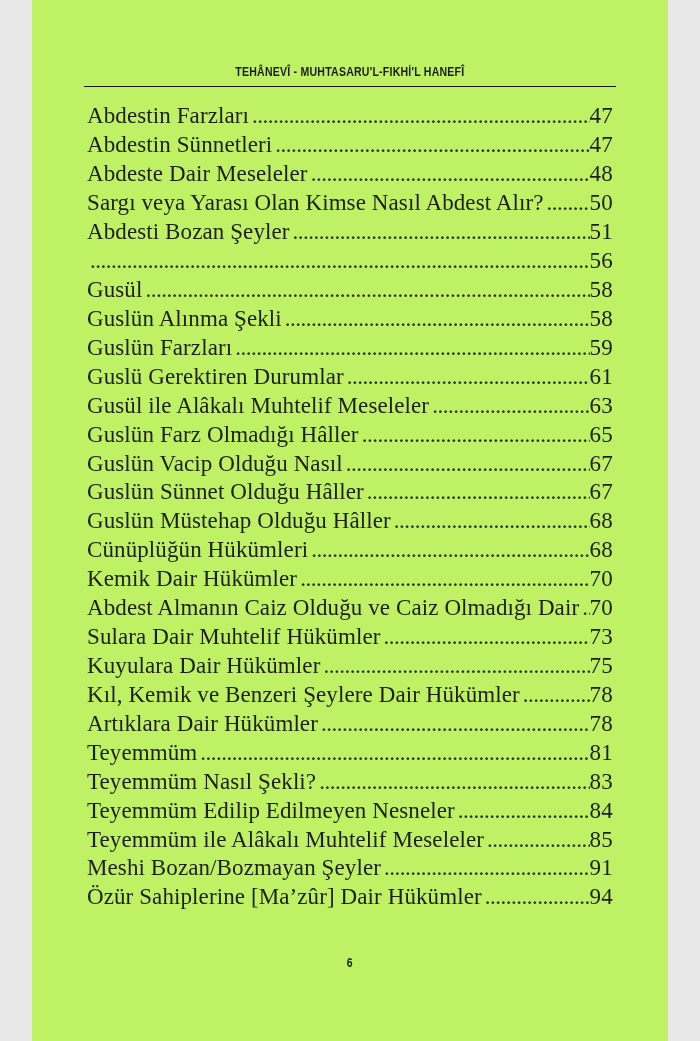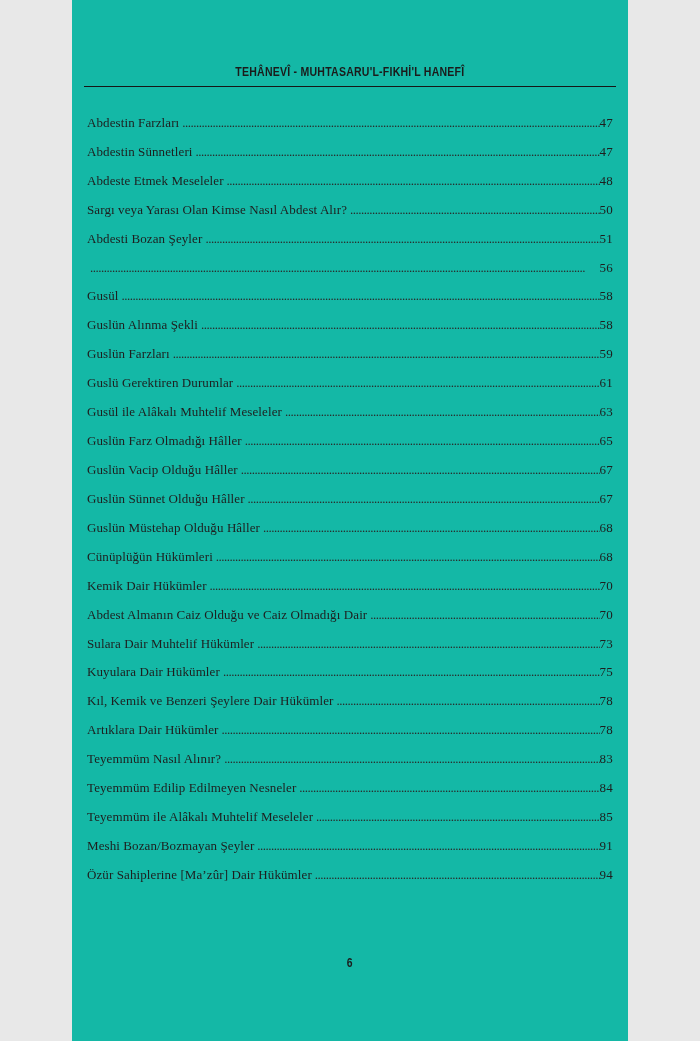--- a/index.html
+++ b/index.html
@@ -1,22 +1,22 @@
 <!DOCTYPE html>
 <html><head>
 <meta charset="utf-8">
 <style>
   * { margin: 0; padding: 0; box-sizing: border-box; }
   html, body { background: #e8e8e8; }
   .page {
     position: relative;
-    width: 556px;
+    width: 636px;
     height: 1041px;
     margin: 0 auto;
-    background: #14b8a6;
+    background: #bef264;
     color: #1e1e1e;
     overflow: hidden;
     font-family: "Liberation Serif", serif;
   }
   .header {
     margin-top: 62px;
     text-align: center;
     height: 18px;
   }
   .header-title {
@@ -34,23 +34,23 @@
     width: 532px;
     margin: 6px auto 0 auto;
     border-top: 1.6px solid #161616;
   }
   .toc {
     margin: 15px auto 0 auto;
     width: 526px;
   }
   .toc-row {
     display: flex;
-    align-items: flex-end;
+    align-items: center;
     height: 28.93px;
-    font-size: 13px;
+    font-size: 23px;
     color: #1e1e1e;
   }
   .toc-title {
     white-space: nowrap;
     flex: 0 0 auto;
     letter-spacing: 0.1px;
   }
   .toc-dots {
     flex: 1 1 auto;
     min-width: 0;
@@ -103,21 +103,21 @@
     <span class="toc-page">47</span>
   </div>
 
   <div class="toc-row">
     <span class="toc-title">Abdestin Sünnetleri</span>
     <span class="toc-dots"></span>
     <span class="toc-page">47</span>
   </div>
 
   <div class="toc-row">
-    <span class="toc-title">Abdeste Etmek Meseleler</span>
+    <span class="toc-title">Abdeste Dair Meseleler</span>
     <span class="toc-dots"></span>
     <span class="toc-page">48</span>
   </div>
 
   <div class="toc-row">
     <span class="toc-title">Sargı veya Yarası Olan Kimse Nasıl Abdest Alır?</span>
     <span class="toc-dots"></span>
     <span class="toc-page">50</span>
   </div>
 
@@ -162,21 +162,21 @@
     <span class="toc-page">63</span>
   </div>
 
   <div class="toc-row">
     <span class="toc-title">Guslün Farz Olmadığı Hâller</span>
     <span class="toc-dots"></span>
     <span class="toc-page">65</span>
   </div>
 
   <div class="toc-row">
-    <span class="toc-title">Guslün Vacip Olduğu Hâller</span>
+    <span class="toc-title">Guslün Vacip Olduğu Nasıl</span>
     <span class="toc-dots"></span>
     <span class="toc-page">67</span>
   </div>
 
   <div class="toc-row">
     <span class="toc-title">Guslün Sünnet Olduğu Hâller</span>
     <span class="toc-dots"></span>
     <span class="toc-page">67</span>
   </div>
 
@@ -221,23 +221,28 @@
     <span class="toc-dots"></span>
     <span class="toc-page">78</span>
   </div>
 
   <div class="toc-row">
     <span class="toc-title">Artıklara Dair Hükümler</span>
     <span class="toc-dots"></span>
     <span class="toc-page">78</span>
   </div>
 
-
-  <div class="toc-row">
-    <span class="toc-title">Teyemmüm Nasıl Alınır?</span>
+  <div class="toc-row">
+    <span class="toc-title">Teyemmüm</span>
+    <span class="toc-dots"></span>
+    <span class="toc-page">81</span>
+  </div>
+
+  <div class="toc-row">
+    <span class="toc-title">Teyemmüm Nasıl Şekli?</span>
     <span class="toc-dots"></span>
     <span class="toc-page">83</span>
   </div>
 
   <div class="toc-row">
     <span class="toc-title">Teyemmüm Edilip Edilmeyen Nesneler</span>
     <span class="toc-dots"></span>
     <span class="toc-page">84</span>
   </div>
 

